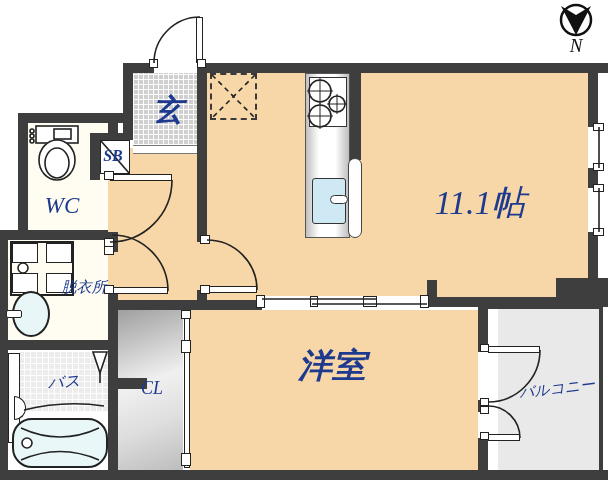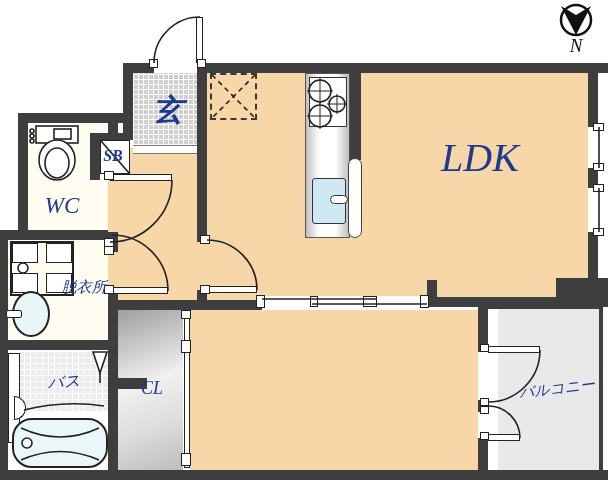--- a/index.html
+++ b/index.html
@@ -182,16 +182,17 @@
       <text x="576" y="52" text-anchor="middle" font-size="19" font-style="italic" fill="#111" font-family="Liberation Serif, serif">N</text>
     </g>
   </svg>
 
   <div class="lbl" style="left:168px;top:110px;font-size:30px;font-weight:bold;">玄</div>
   <div class="lbl" style="left:113px;top:156px;font-size:16px;font-weight:bold;">SB</div>
   <div class="lbl" style="left:62px;top:205px;font-size:23px;">WC</div>
   <div class="lbl" style="left:84px;top:287px;font-size:15px;">脱衣所</div>
   <div class="lbl" style="left:64px;top:382px;font-size:16px;transform:translate(-50%,-50%) rotate(-5deg);">バス</div>
   <div class="lbl" style="left:152px;top:388px;font-size:18px;">CL</div>
-  <div class="lbl" style="left:480px;top:158px;font-size:40px;">LDK</div>
+  <div class="lbl" style="left:480px;top:203px;font-size:34px;">11.1帖</div>
+  <div class="lbl" style="left:332px;top:366px;font-size:34px;font-weight:bold;">洋室</div>
   <div class="lbl" style="left:557px;top:389px;font-size:15px;transform:translate(-50%,-50%) rotate(-7deg);">バルコニー</div>
 
 </div>
 
 </body></html>

